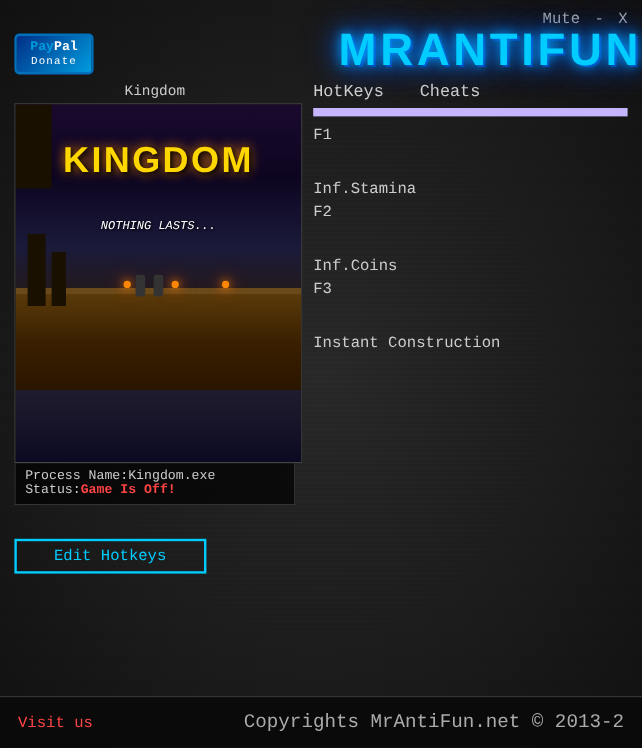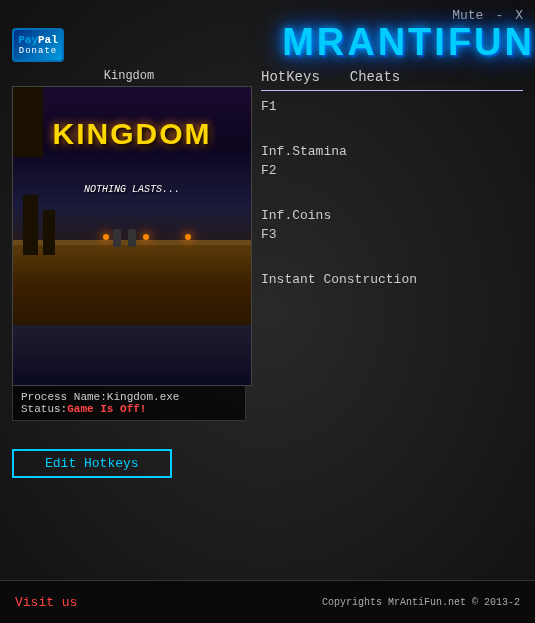--- a/index.html
+++ b/index.html
@@ -66,21 +66,21 @@
       top: 28px;
       left: 12px;
       background: linear-gradient(135deg, #003087, #009cde);
       border: 2px solid #0070ba;
       border-radius: 4px;
       padding: 4px 8px;
       display: flex;
       flex-direction: column;
       align-items: center;
       cursor: pointer;
-      width: 52px;
+      width: 66px;
     }
 
     .paypal-logo {
       font-size: 11px;
       font-weight: bold;
       color: #fff;
     }
 
     .paypal-donate {
       font-size: 9px;
@@ -289,21 +289,21 @@
     
     .right-panel {
       flex: 1;
       padding-top: 0;
     }
 
     .hotkeys-header {
       display: flex;
       gap: 30px;
       padding-bottom: 5px;
-      border-bottom: 1px solid #c4b5fd;
+      border-bottom: 7px solid #c4b5fd;
       margin-bottom: 8px;
     }
 
     .header-hotkeys {
       color: #ccc;
       font-size: 14px;
       min-width: 50px;
     }
 
     .header-cheats {
@@ -345,21 +345,21 @@
     }
 
     .visit-us {
       color: #ff4444;
       font-size: 13px;
       cursor: pointer;
     }
 
     .copyrights {
       color: #aaa;
-      font-size: 10px;
+      font-size: 16px;
     }
   </style>
 </head>
 <body>
 
 <div class="container">
 
   <div class="top-bar">
     <div class="top-controls">
       <span>Mute</span>

